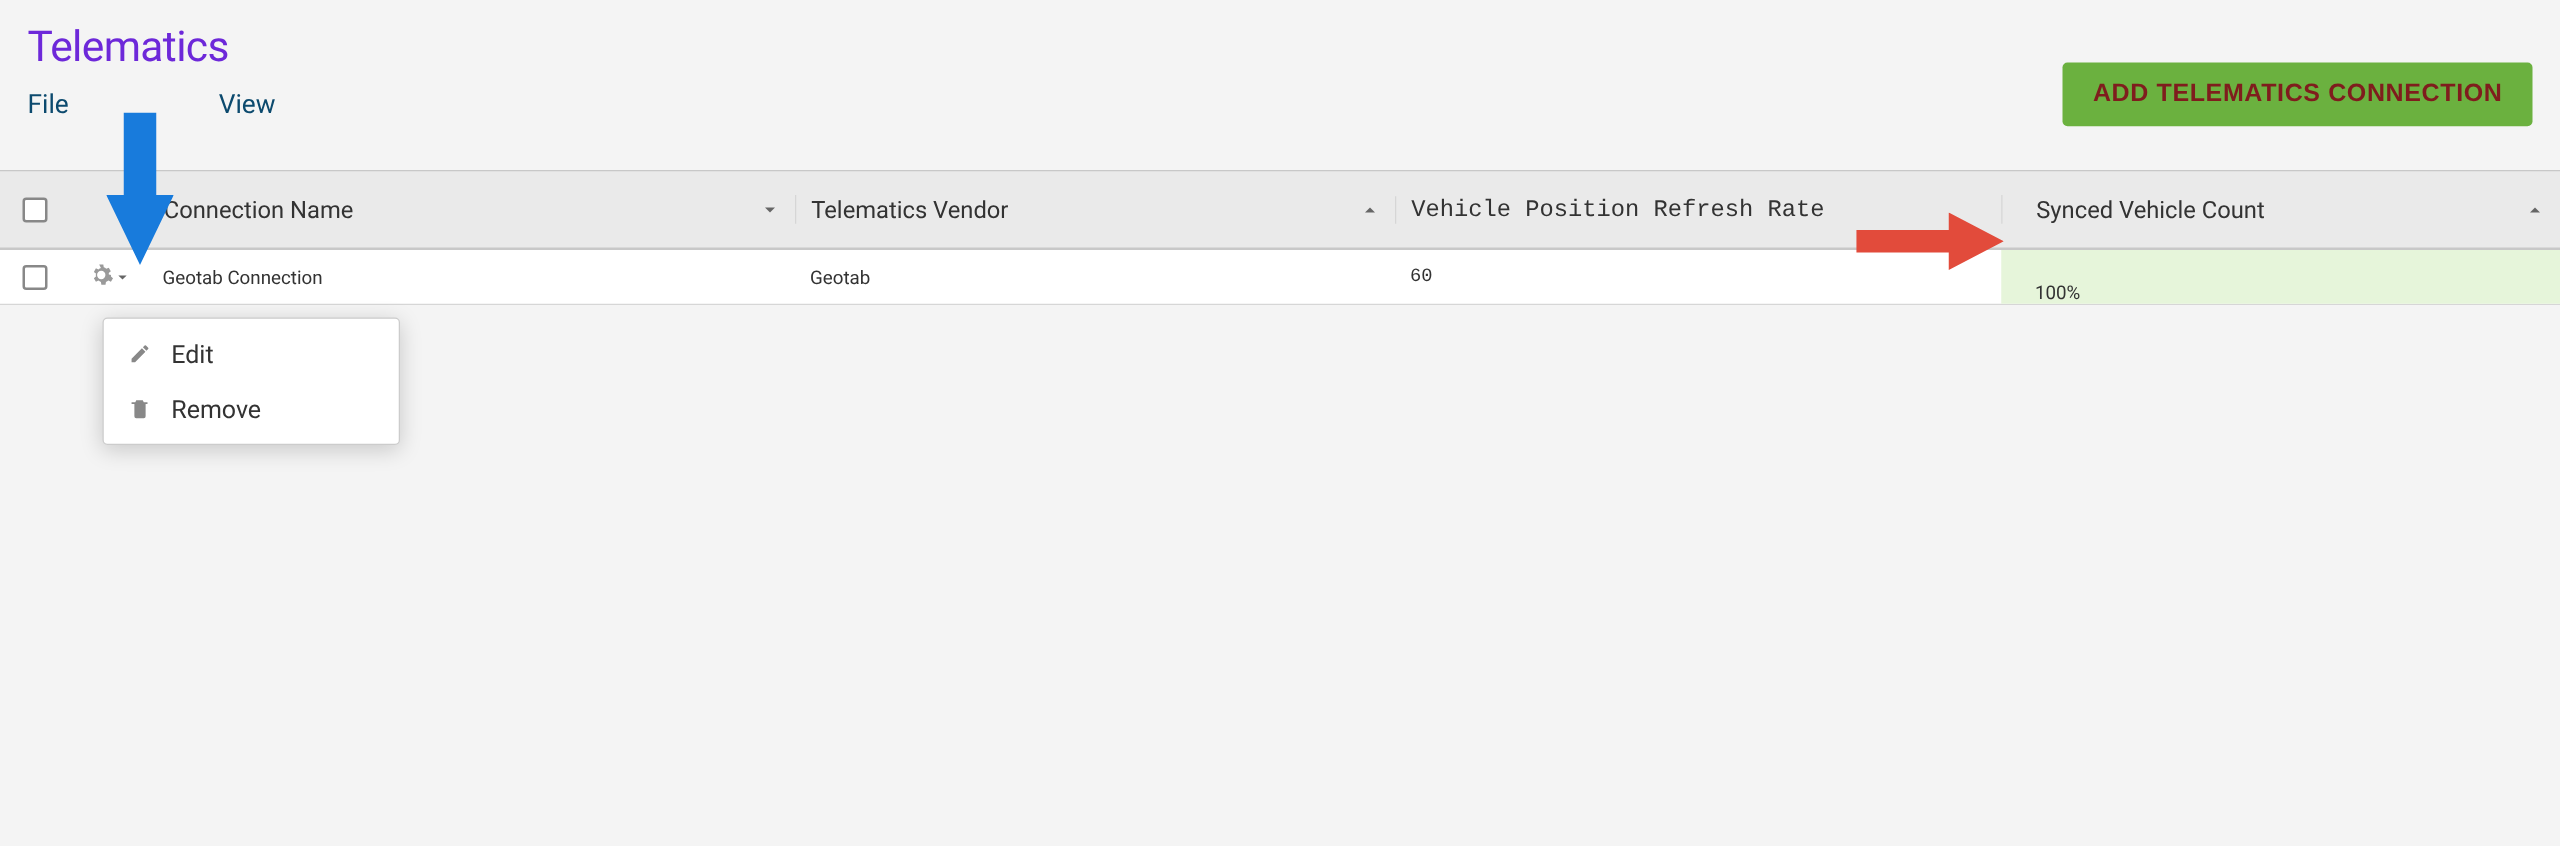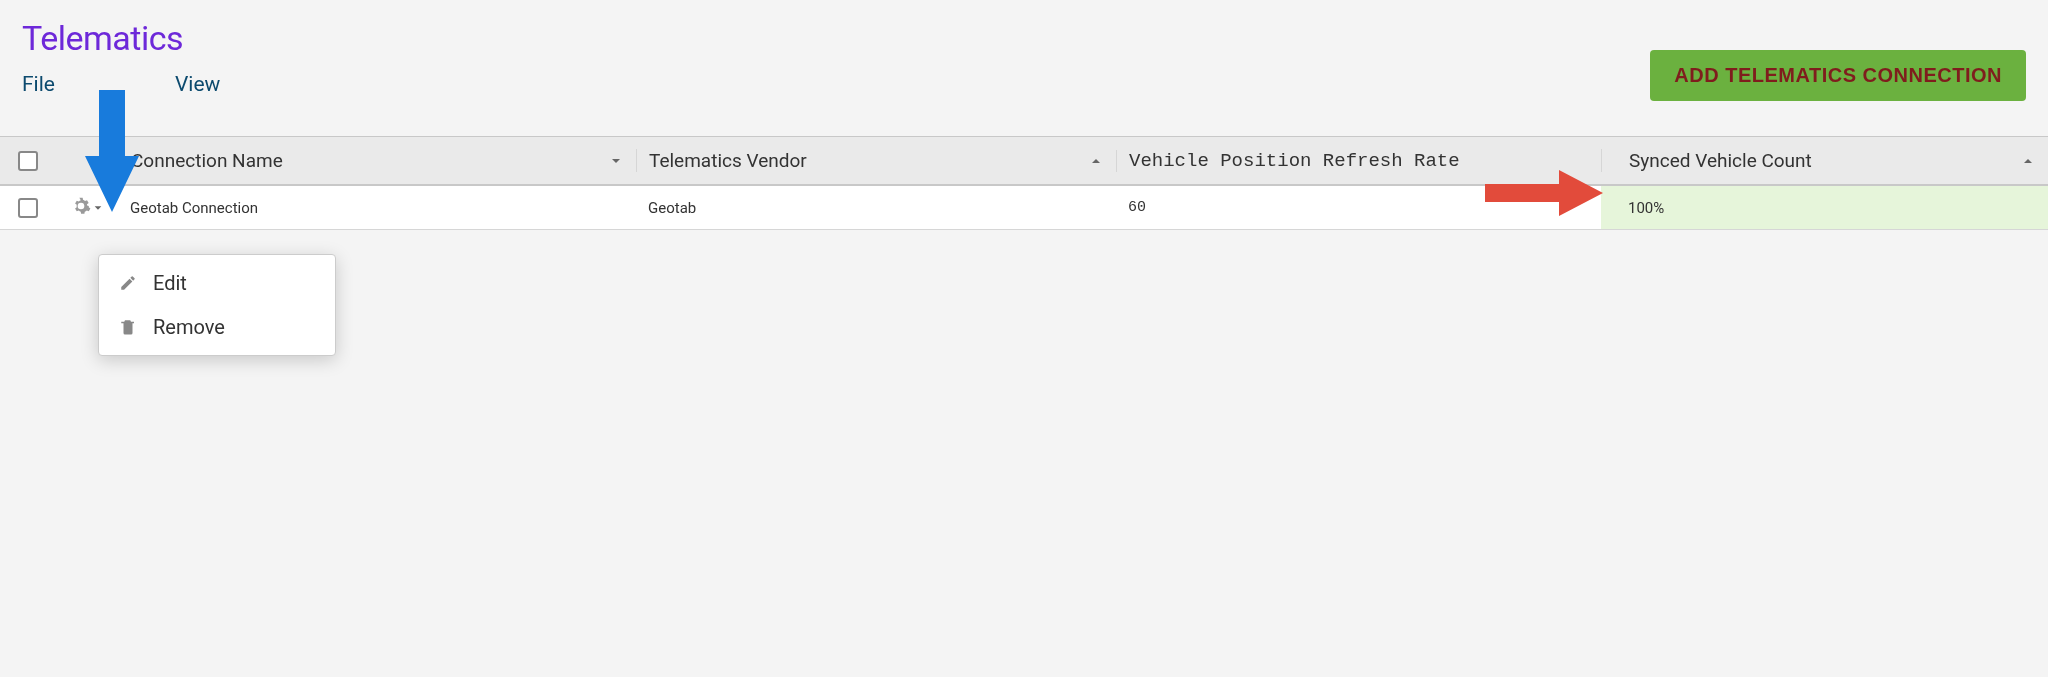--- a/index.html
+++ b/index.html
@@ -45,21 +45,21 @@
   }
   .grid {
     margin-top: 28px;
     width: 100%;
   }
   .grid-header {
     display: flex;
     background: #eaeaea;
     border-top: 1px solid #c8c8c8;
     border-bottom: 2px solid #c8c8c8;
-    height: 50px;
+    height: 64px;
     align-items: center;
     font-size: 19px;
     color: #333;
     margin-top: 35px;
   }
   .col-check { width: 56px; display:flex; align-items:center; justify-content:center; }
   .col-gear  { width: 62px; display:flex; align-items:center; justify-content:center; }
   .col-name  { width: 518px; padding-left: 12px; border-left: 1px solid #d6d6d6; position:relative; display:flex; align-items:center; }
   .col-vendor{ width: 480px; padding-left: 12px; border-left: 1px solid #d6d6d6; position:relative; display:flex; align-items:flex-start; }
   .col-rate  { width: 485px; padding-left: 12px; border-left: 1px solid #d6d6d6; position:relative; display:flex; align-items:center;font-family:Liberation Mono, monospace; }
@@ -77,21 +77,21 @@
     height: 44px;
     align-items: center;
     font-size: 15px;
     color: #333;
     border-bottom: 1px solid #d6d6d6;
   }
   .grid-row .col-name,
   .grid-row .col-vendor,
   .grid-row .col-rate,
   .grid-row .col-sync { border-left: none; }
-  .grid-row .col-sync { background: #e6f5da; height: 100%; }
+  .grid-row .col-sync { background: #e6f5da; height: 100%; align-items: flex-end; }
   .checkbox {
     width: 20px; height: 20px;
     border: 2px solid #888;
     border-radius: 3px;
     background: #fff;
     cursor: pointer;
   }
   .gear-wrap { display:flex; align-items:center; gap:2px; cursor:pointer; }
   .gear-caret { display:inline-flex; }
 
@@ -100,21 +100,20 @@
     position: absolute;
     left: 82px;
     top: 254px;
     width: 238px;
     background: #fff;
     border: 1px solid #ccc;
     border-radius: 4px;
     box-shadow: 0 4px 18px rgba(0,0,0,0.18);
     padding: 6px 0;
     z-index: 30;
-    margin-left: 16px;
   }
   .context-item {
     display: flex;
     align-items: center;
     gap: 14px;
     padding: 10px 18px;
     font-size: 20px;
     color: #333;
     cursor: pointer;
   }

